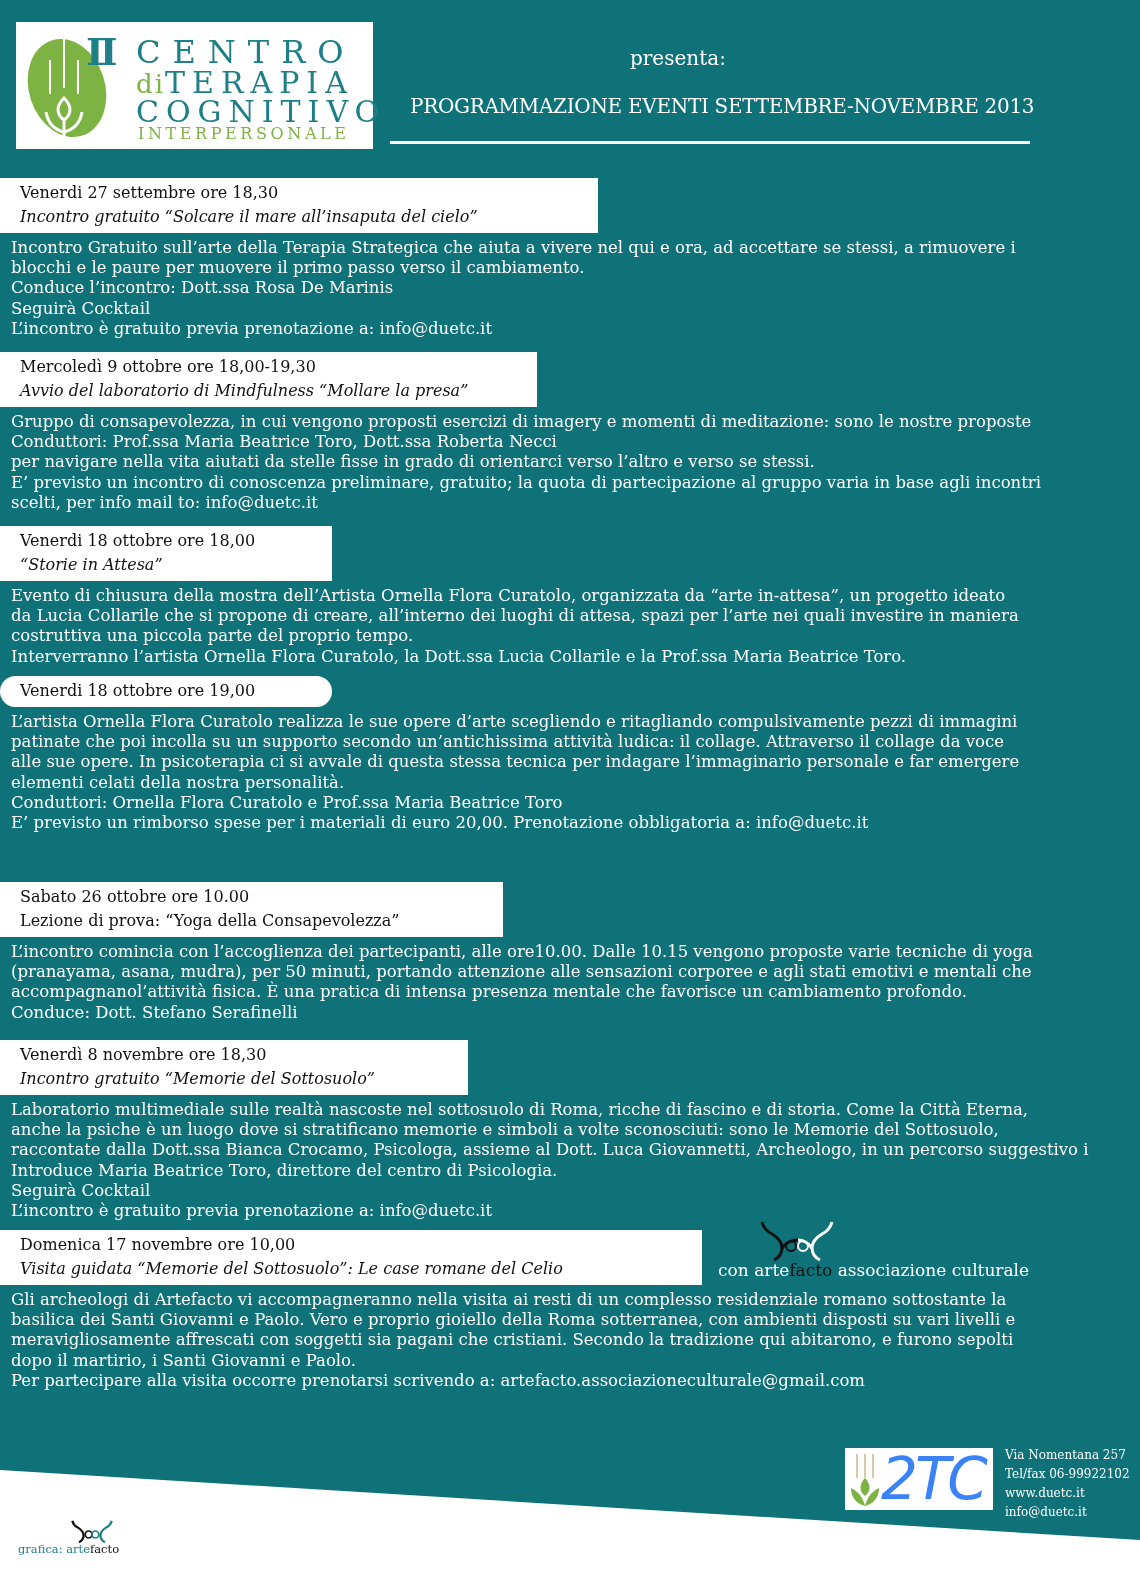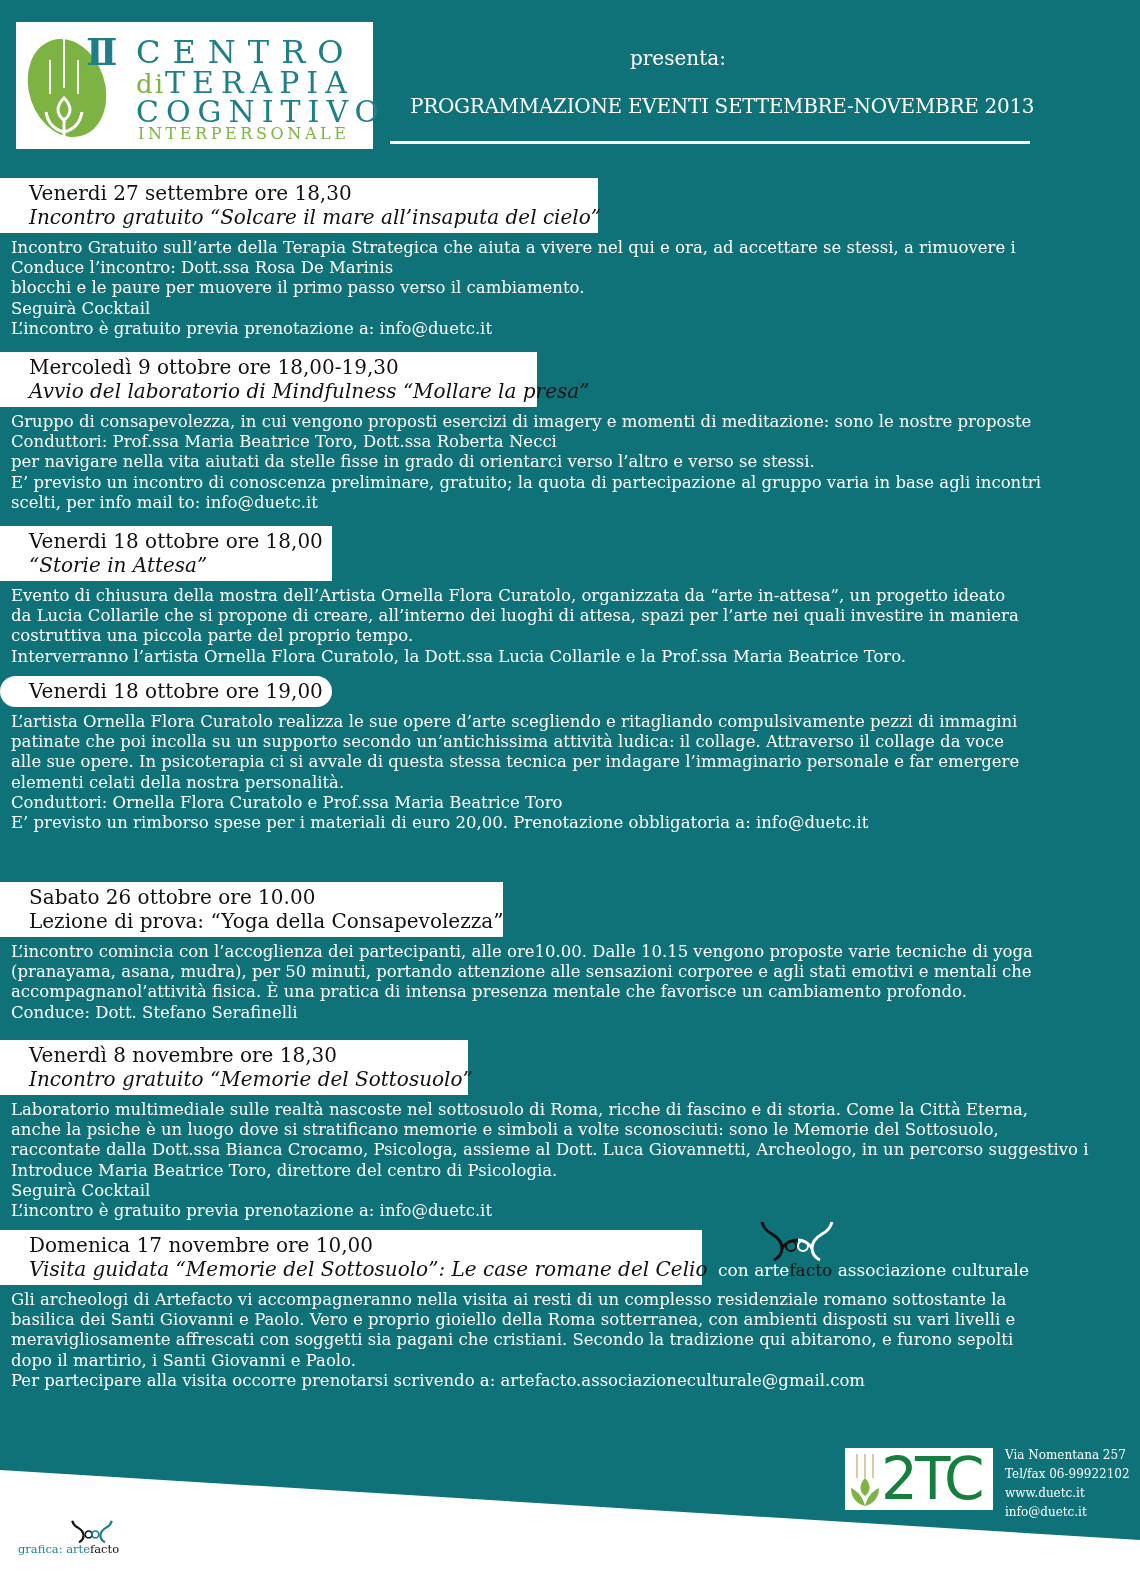--- a/index.html
+++ b/index.html
@@ -24,36 +24,36 @@
   .logo-l2 .di { color: #7cb342; font-size: 26px; letter-spacing: 2px; }
   .logo-l3 { position: absolute; left: 120px; top: 75px; font-size: 30px; letter-spacing: 7px; line-height: 30px; color: #1e7f88; white-space: nowrap; }
   .logo-l4 { position: absolute; left: 122px; top: 103px; font-size: 16px; letter-spacing: 3.6px; line-height: 18px; color: #7cb342; white-space: nowrap; }
 
   .presenta { position: absolute; left: 630px; top: 46px; color: #fff; font-size: 20px; }
   .prog-title { position: absolute; left: 410px; top: 94px; color: #fff; font-size: 20px; letter-spacing: -0.3px; white-space: nowrap; }
   .title-rule { position: absolute; left: 390px; top: 141px; width: 640px; height: 3px; background: #fff; }
 
   .event { position: absolute; left: 0; width: 1140px; }
   .event-head {
-    background: #ffffff; color: #111; padding: 3px 0 4px 29px; box-sizing: border-box;
-    font-size: 20px; line-height: 24px;
+    background: #ffffff; color: #111; padding: 3px 0 4px 20px; box-sizing: border-box;
+    font-size: 16px; line-height: 24px;
   }
   .event-head .when { display: block; white-space: nowrap; }
   .event-head .what { display: block; font-style: italic; white-space: nowrap; }
   .event-head .what.upright { font-style: normal; }
   .event-body { color: #ffffff; font-size: 16.5px; line-height: 20.2px; padding: 5px 0 0 11px; }
   .event-body p { margin: 0; white-space: nowrap; }
 
   .artefacto-inline { position: absolute; left: 718px; top: 1218px; width: 330px; height: 70px; }
   .artefacto-inline .txt { position: absolute; left: 0; top: 42px; color: #fff; font-size: 17px; white-space: nowrap; }
   .artefacto-inline .facto { color: #111; }
   .artefacto-inline .mark { position: absolute; left: 40px; top: 0; }
 
   .footer-logo { position: absolute; left: 845px; top: 1448px; width: 148px; height: 62px; background: #fff; }
-  .footer-logo .twotc { position: absolute; left: 36px; top: -4px; font-family: "DejaVu Sans", sans-serif; font-size: 58px; color: #15803d; letter-spacing: -3px; line-height: 70px; }
+  .footer-logo .twotc { position: absolute; left: 36px; top: -4px; font-family: "DejaVu Sans", sans-serif; font-size: 58px; color: #3b82f6; letter-spacing: -3px; line-height: 70px; font-style: italic; }
   .footer-contact { position: absolute; left: 1005px; top: 1446px; color: #fff; font-size: 12px; line-height: 19px; white-space: nowrap; }
 
   .grafica { position: absolute; left: 18px; top: 1518px; width: 110px; height: 40px; }
   .grafica .lbl { position: absolute; left: 0; top: 24px; font-size: 11.5px; color: #1e7f88; white-space: nowrap; }
   .grafica .lbl .arte { color: #1e7f88; }
   .grafica .lbl .fac { color: #111; }
   .grafica .mark { position: absolute; left: 52px; top: 0; }
 </style>
 </head>
 <body>
@@ -81,22 +81,22 @@
 <div class="prog-title">PROGRAMMAZIONE EVENTI SETTEMBRE-NOVEMBRE 2013</div>
 <div class="title-rule"></div>
 
 <div class="event" style="top:178px;">
   <div class="event-head" style="width:598px;">
     <span class="when">Venerdi 27 settembre  ore 18,30</span>
     <span class="what">Incontro gratuito “Solcare il mare all’insaputa del cielo”</span>
   </div>
   <div class="event-body">
     <p>Incontro Gratuito sull’arte della Terapia Strategica che aiuta a vivere nel qui e ora, ad accettare se stessi, a rimuovere i</p>
+    <p>blocchi e le paure per muovere il primo passo verso il cambiamento.</p>
     <p>Conduce l’incontro: Dott.ssa Rosa De Marinis</p>
-    <p>blocchi e le paure per muovere il primo passo verso il cambiamento.</p>
     <p>Seguirà Cocktail</p>
     <p>L’incontro è gratuito previa prenotazione a: info@duetc.it</p>
   </div>
 </div>
 
 <div class="event" style="top:352px;">
   <div class="event-head" style="width:537px;">
     <span class="when">Mercoledì 9 ottobre ore 18,00-19,30</span>
     <span class="what">Avvio del laboratorio di Mindfulness “Mollare la presa”</span>
   </div>

